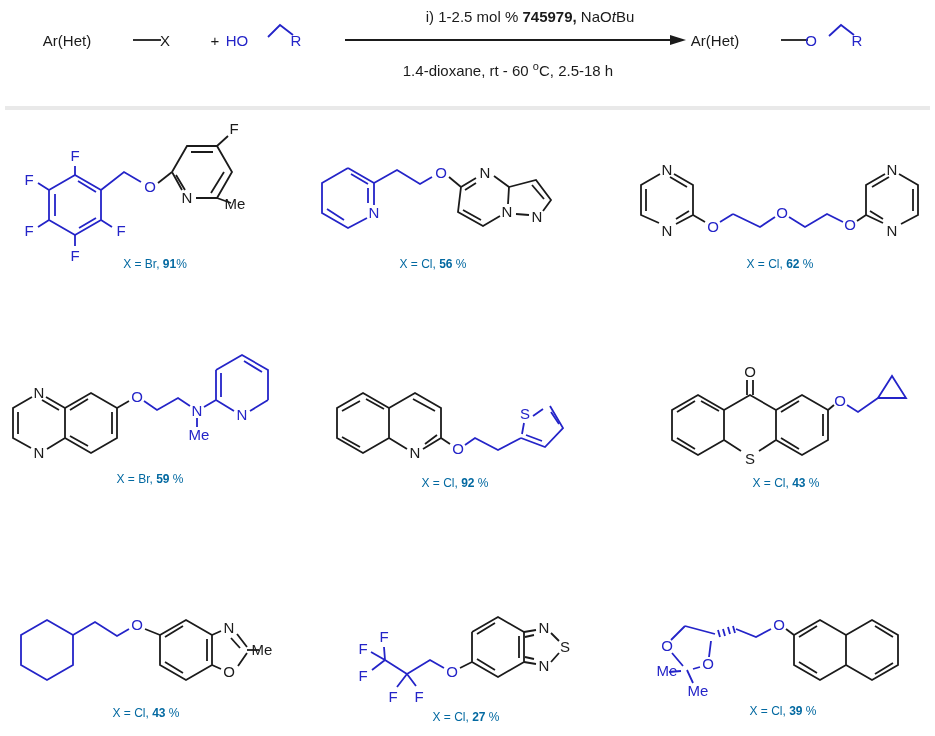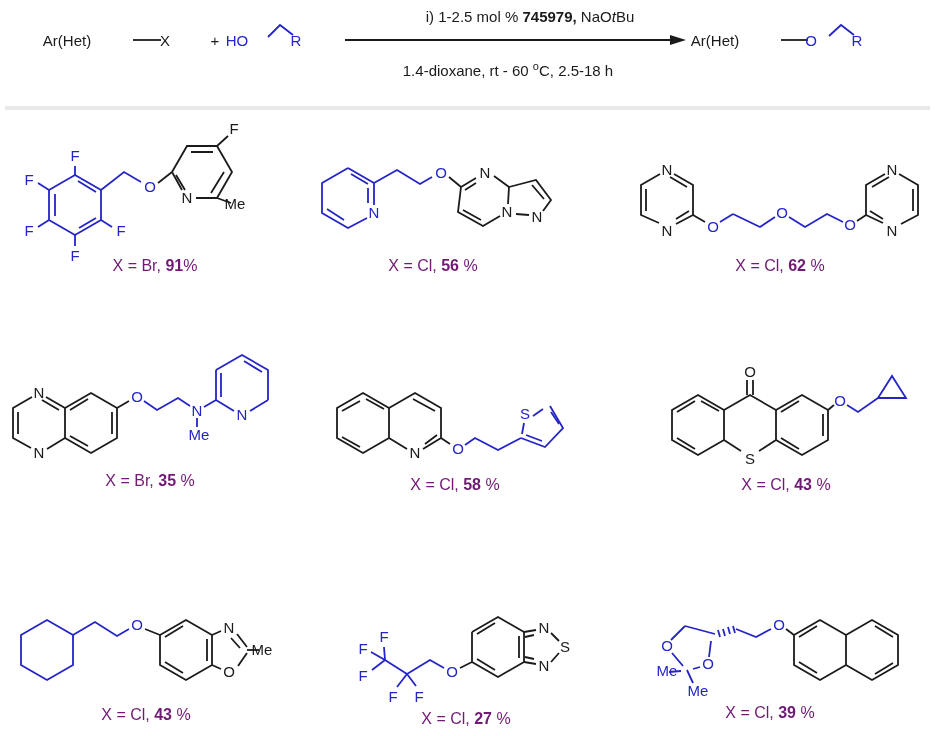--- a/index.html
+++ b/index.html
@@ -2,21 +2,21 @@
 <html><head>
 <meta charset="utf-8">
 <style>
   html,body{margin:0;padding:0;background:#ffffff;width:935px;height:736px;overflow:hidden;
     font-family:"Liberation Sans", sans-serif;}
   .page{position:relative;width:935px;height:736px;background:#fff;}
   .divider{position:absolute;left:5px;top:106px;width:925px;height:4px;background:#e9e9e9;}
   .cell{position:absolute;}
   .cell svg{position:absolute;left:0;top:0;}
   .yield{position:absolute;transform:translateX(-50%);white-space:nowrap;
-    font-size:16px;color:#701a75;}
+    font-size:12px;color:#0369a1;}
   .yield b{font-weight:bold;}
   svg text{font-family:"Liberation Sans", sans-serif;font-size:15px;text-anchor:middle;}
   .blk{stroke:#1b1b1b;stroke-width:1.8;fill:none;}
   .blu{stroke:#2424c8;stroke-width:1.8;fill:none;}
   .tblk{fill:#1b1b1b;}
   .tblu{fill:#2424c8;}
 </style>
 </head>
 <body>
 
@@ -144,21 +144,21 @@
         <path class="blu" d="M216,40 L242,25 L268,40 L268,70 M216,70 L216,40 M216,70 L234,81 M268,70 L250,81"></path>
         <path class="blu" d="M221,43 L221,67 M244,31 L262,42"></path>
       </g>
       <text x="39" y="68" class="tblk">N</text>
       <text x="39" y="128" class="tblk">N</text>
       <text x="137" y="72" class="tblu">O</text>
       <text x="197" y="86" class="tblu">N</text>
       <text x="199" y="110" class="tblu">Me</text>
       <text x="242" y="90" class="tblu">N</text>
     </svg>
-    <div class="yield" style="left:150px;top:142px"><span>X = Br, </span><b>35</b><span> %</span></div>
+    <div class="yield" style="left:150px;top:142px"><span>X = Br, </span><b>59</b><span> %</span></div>
   </div>
 
   
   <div class="cell" style="left:311px;top:330px;width:312px;height:220px">
     <svg width="312" height="220" viewBox="0 0 312 220">
       <g>
         <path class="blk" d="M52,63 L78,78 L78,108 L52,123 L26,108 L26,78 Z"></path>
         <path class="blk" d="M55,69 L73,79 M49,117 L31,107 M31,81 L49,71"></path>
         <path class="blk" d="M78,78 L104,63 L130,78 L130,108 M130,108 L112,119 M96,119 L78,108"></path>
         <path class="blk" d="M102,69 L124,81 M114,114 L126,105"></path>
@@ -166,21 +166,21 @@
       </g>
       <g>
         <path class="blu" d="M154,115 L164,108 L187,120 L210,108"></path>
         <path class="blu" d="M211,104 L213,93 M222,86 L232,79 M239,76 L252,98 L234,117 L210,108"></path>
         <path class="blu" d="M215,105 L231,111 M240,82 L248,94"></path>
       </g>
       <text x="104" y="128" class="tblk">N</text>
       <text x="147" y="124" class="tblu">O</text>
       <text x="214" y="89" class="tblu">S</text>
     </svg>
-    <div class="yield" style="left:144px;top:146px"><span>X = Cl, </span><b>58</b><span> %</span></div>
+    <div class="yield" style="left:144px;top:146px"><span>X = Cl, </span><b>92</b><span> %</span></div>
   </div>
 
   
   <div class="cell" style="left:623px;top:330px;width:312px;height:220px">
     <svg width="312" height="220" viewBox="0 0 312 220">
       <g>
         <path class="blk" d="M75,65 L101,80 L101,110 L75,125 L49,110 L49,80 Z"></path>
         <path class="blk" d="M54,82 L72,71 M72,119 L54,108 M78,71 L96,81"></path>
         <path class="blk" d="M101,80 L127,65 L153,80 M101,110 L118,121 M136,121 L153,110 M153,80 L153,110"></path>
         <path class="blk" d="M124,65 L124,50 M130,65 L130,50"></path>
@@ -264,16 +264,16 @@
         <path class="blk" d="M176,85 L194,74 M194,121 L176,110"></path>
         <path class="blk" d="M223,83 L249,68 L275,83 L275,113 L249,128 L223,113"></path>
         <path class="blk" d="M252,74 L270,85 M270,111 L252,122"></path>
       </g>
       <text x="44" y="99" class="tblu">O</text>
       <text x="85" y="117" class="tblu">O</text>
       <text x="44" y="124" text-anchor="end" class="tblu">Me</text>
       <text x="75" y="144" class="tblu">Me</text>
       <text x="156" y="78" class="tblu">O</text>
     </svg>
-    <div class="yield" style="left:147px;top:152px"><span>X = Cl, </span><b>39</b><span> %</span></div>
+    <div class="yield" style="left:160px;top:152px"><span>X = Cl, </span><b>39</b><span> %</span></div>
   </div>
 
 </div>
 
 </body></html>

